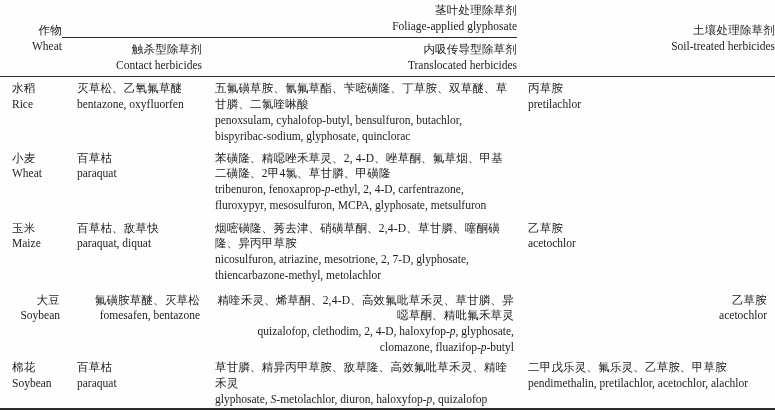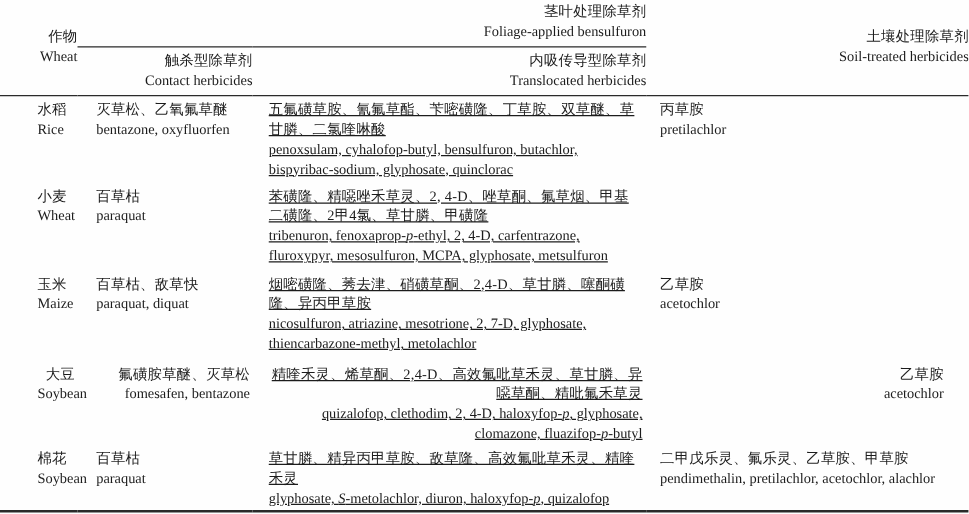--- a/index.html
+++ b/index.html
@@ -50,24 +50,24 @@
   thead { height: 72px; }
 
   tbody tr > td {
     border-top: 0;
     vertical-align: top;
     padding: 4px 2px 0 0;
   }
   tbody tr:first-child > td { border-top: 1px solid #2a2a2a; }
   tbody tr:last-child  > td { border-bottom: 2px solid #2a2a2a; }
 
-  td.b-crop    { padding-left: 30px; }
+  td.b-crop    { padding-left: 12px; }
   td.b-contact { padding-left: 15px; }
-  td.b-transl  { padding-left: 13px; padding-right: 3px; text-decoration: underline; }
-  td.b-soil    { padding-left: 11px; padding-right: 20px; }
+  td.b-transl  { padding-left: 13px; padding-right: 3px; }
+  td.b-soil    { padding-left: 11px; padding-right: 8px; }
 
   tr.r-rice    { height: 70px; }
   tr.r-wheat   { height: 70px; }
   tr.r-maize   { height: 72px; margin-top: 16px; }
   tr.r-soybean { height: 62px; text-align: right; }
   tr.r-cotton  { height: 48px; margin-top: 13px; }
 
   .zh { letter-spacing: 0.2px; }
   .en { }
   i { font-style: italic; }
@@ -84,21 +84,21 @@
         <col class="c-soil">
     </colgroup>
     <thead>
       <tr>
         <th rowspan="2" class="h-crop">
           <div class="zh">作物</div>
           <div class="en">Wheat</div>
         </th>
         <th colspan="2" class="h-foliage">
           <div class="zh">茎叶处理除草剂</div>
-          <div class="en">Foliage-applied bensulfuron</div>
+          <div class="en">Foliage-applied glyphosate</div>
         </th>
         <th rowspan="2" class="h-soil">
           <div class="zh">土壤处理除草剂</div>
           <div class="en">Soil-treated herbicides</div>
         </th>
       </tr>
       <tr>
         <th class="h-contact">
           <div class="zh">触杀型除草剂</div>
           <div class="en">Contact herbicides</div>

